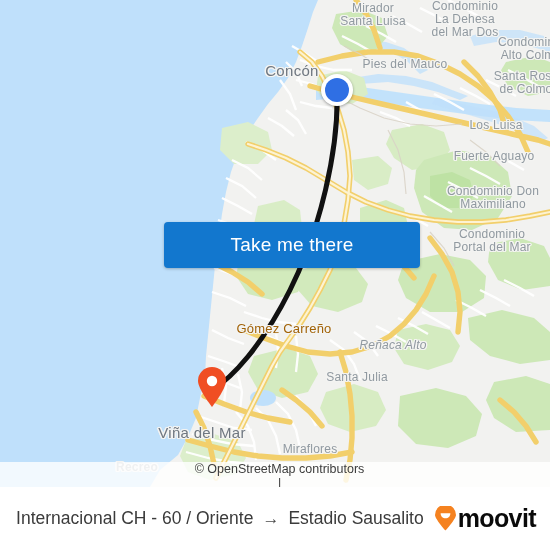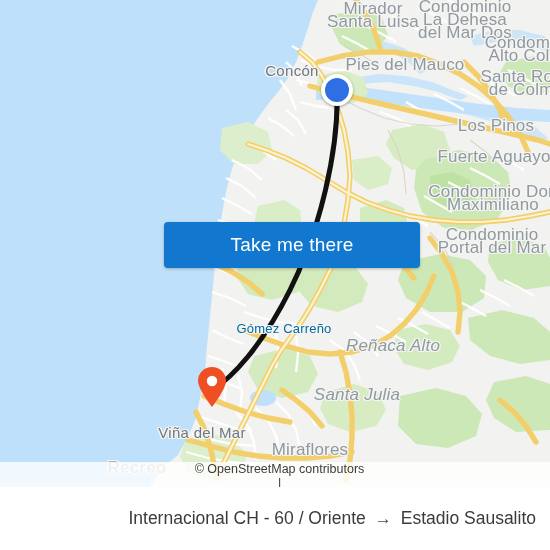--- a/index.html
+++ b/index.html
@@ -35,39 +35,39 @@
     width: 550px;
     height: 487px;
     display: block;
   }
 
   
   .maplabel {
     position: absolute;
     color: #9099a0;
     font-family: "Liberation Sans", sans-serif;
-    font-size: 17px;
+    font-size: 12px;
     line-height: 13px;
     letter-spacing: 0.2px;
     white-space: pre;
     text-align: center;
     text-shadow:
       -1.4px 0 #f4f4f2, 1.4px 0 #f4f4f2, 0 -1.4px #f4f4f2, 0 1.4px #f4f4f2,
       -1px -1px #f4f4f2, 1px -1px #f4f4f2, -1px 1px #f4f4f2, 1px 1px #f4f4f2;
     pointer-events: none;
     transform: translateX(-50%);
   }
   .maplabel.city {
     font-size: 15px;
     color: #6f7780;
     letter-spacing: 0.3px;
   }
   .maplabel.town {
     font-size: 13px;
-    color: #0369a1;
+    color: #a16207;
   }
   .maplabel.faded {
     color: #b0b7bd;
   }
 
   
   #origin-marker {
     position: absolute;
     left: 321px;
     top: 74px;
@@ -357,29 +357,29 @@
 Santa Luisa</div>
         <div class="maplabel" style="left: 465px; top: 0px;">Condominio
 La Dehesa
 del Mar Dos</div>
         <div class="maplabel" style="left: 531px; top: 36px;">Condominio
 Alto Colmo</div>
         <div class="maplabel" style="left: 526px; top: 70px;">Santa Rosa
 de Colmo</div>
         <div class="maplabel" style="left: 405px; top: 58px;">Pies del Mauco</div>
         <div class="maplabel city" style="left: 292px; top: 64px;">Concón</div>
-        <div class="maplabel" style="left: 496px; top: 119px;">Los Pinos</div>
+        <div class="maplabel" style="left: 496px; top: 119px;">Los Luisa</div>
         <div class="maplabel" style="left: 494px; top: 150px;">Fuerte Aguayo</div>
         <div class="maplabel" style="left: 493px; top: 185px;">Condominio Don
 Maximiliano</div>
         <div class="maplabel" style="left: 492px; top: 228px;">Condominio
 Portal del Mar</div>
         <div class="maplabel town" style="left: 284px; top: 322px;">Gómez Carreño</div>
         <div class="maplabel" style="left: 393px; top: 339px; font-style: italic;">Reñaca Alto</div>
-        <div class="maplabel" style="left: 357px; top: 388px; font-style: italic;">Santa Julia</div>
+        <div class="maplabel" style="left: 357px; top: 371px;">Santa Julia</div>
         <div class="maplabel city" style="left: 202px; top: 426px;">Viña del Mar</div>
         <div class="maplabel" style="left: 310px; top: 443px;">Miraflores</div>
         <div class="maplabel faded" style="left: 137px; top: 461px; font-weight: bold;">Recreo</div>
       </div>
 
     <div id="origin-marker">
       <div class="ring"></div>
       <div class="dot"></div>
     </div>
 
@@ -397,15 +397,22 @@
       <span class="sep">|</span>
     </div>
   </div>
 
   <div id="footer">
     <div id="trip-title">
       <span>Internacional CH - 60 / Oriente</span>
       <span class="arrow">→</span>
       <span>Estadio Sausalito</span>
     </div>
+    <div id="moovit-logo">
+      <svg width="23" height="25" viewBox="0 0 23 25">
+        <path d="M11.5 24.5 C11.5 24.5 22 13 22 9 A10.5 10.5 0 1 0 1 9 C1 13 11.5 24.5 11.5 24.5 Z" fill="#F58220"></path>
+        <path d="M6.6 7.2 C6.6 10.2 8.7 12.2 11.5 12.2 C14.3 12.2 16.4 10.2 16.4 7.2 Z" fill="#ffffff"></path>
+      </svg>
+      <span class="wordmark">moovit</span>
+    </div>
   </div>
 
 </div>
 
 </body></html>

